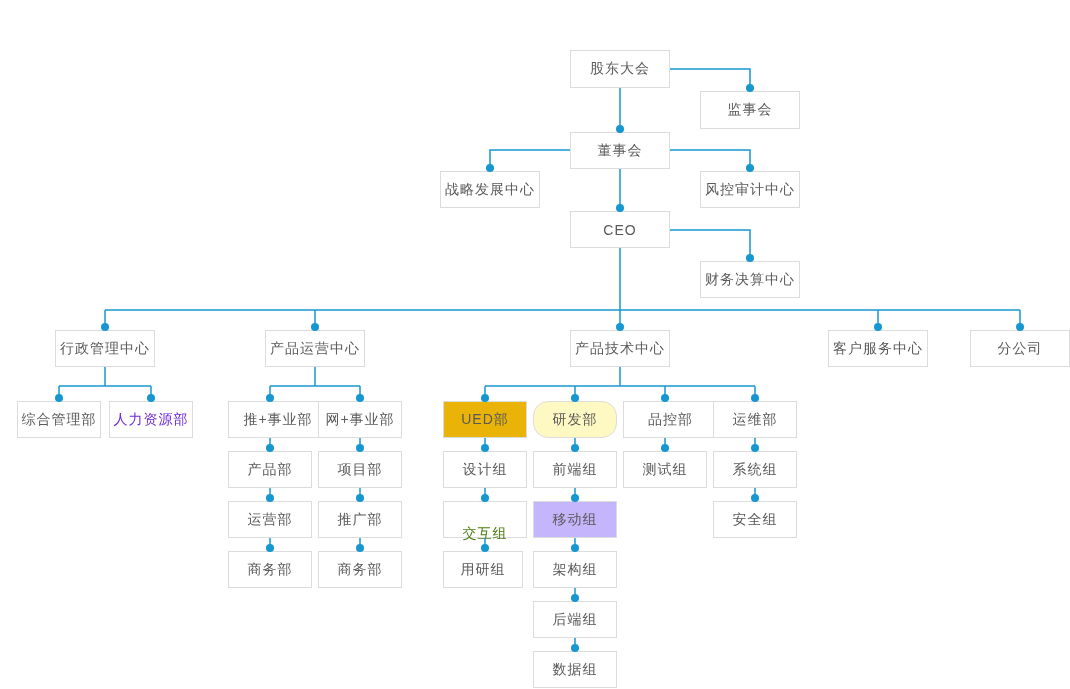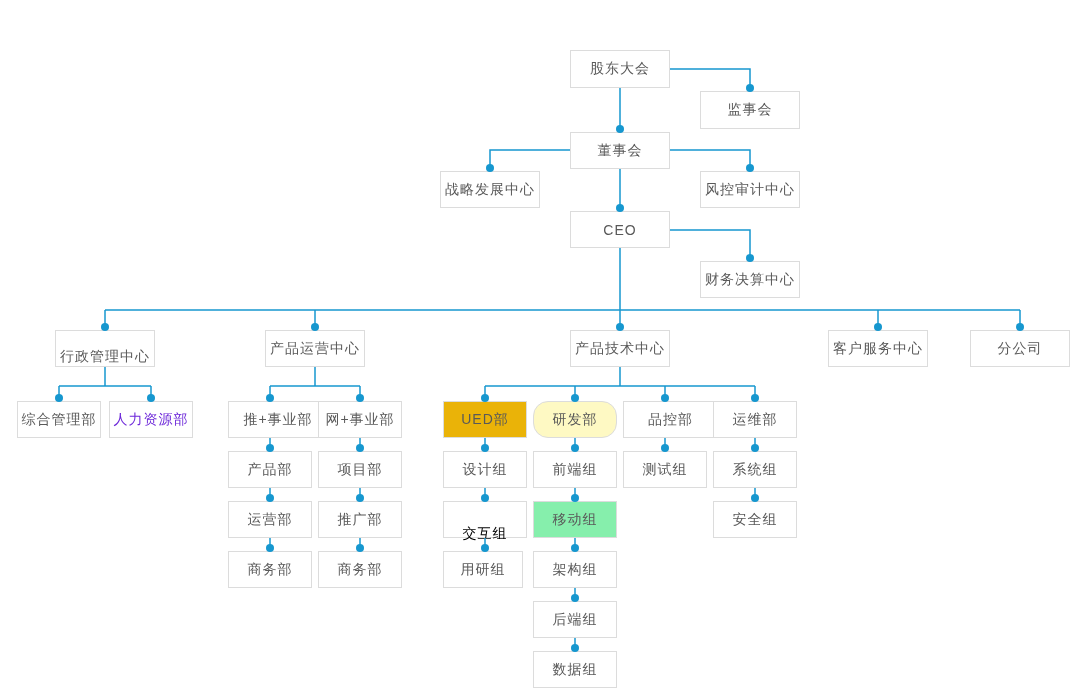--- a/index.html
+++ b/index.html
@@ -131,21 +131,21 @@
   </div>
 
   <div class="node" style="left: 570px; top: 211px; width: 100px; height: 37px; border-color: rgb(220, 220, 220); background: rgb(255, 255, 255);">
     <span class="node-label" style="color: rgb(89, 89, 89);">CEO</span>
   </div>
 
   <div class="node" style="left: 700px; top: 261px; width: 100px; height: 37px; border-color: rgb(220, 220, 220); background: rgb(255, 255, 255);">
     <span class="node-label" style="color: rgb(89, 89, 89);">财务决算中心</span>
   </div>
 
-  <div class="node" style="left: 55px; top: 330px; width: 100px; height: 37px; border-color: rgb(220, 220, 220); background: rgb(255, 255, 255); align-items: flex-end;">
+  <div class="node" style="left: 55px; top: 330px; width: 100px; height: 37px; border-color: rgb(220, 220, 220); background: rgb(255, 255, 255);">
     <span class="node-label" style="color: rgb(89, 89, 89);">行政管理中心</span>
   </div>
 
   <div class="node" style="left: 265px; top: 330px; width: 100px; height: 37px; border-color: rgb(220, 220, 220); background: rgb(255, 255, 255);">
     <span class="node-label" style="color: rgb(89, 89, 89);">产品运营中心</span>
   </div>
 
   <div class="node" style="left: 570px; top: 330px; width: 100px; height: 37px; border-color: rgb(220, 220, 220); background: rgb(255, 255, 255);">
     <span class="node-label" style="color: rgb(89, 89, 89);">产品技术中心</span>
   </div>
@@ -200,36 +200,36 @@
 
   <div class="node" style="left: 443px; top: 401px; width: 84px; height: 37px; border-color: rgb(220, 220, 220); background: #eab308;">
     <span class="node-label" style="color: rgb(89, 89, 89);">UED部</span>
   </div>
 
   <div class="node" style="left: 443px; top: 451px; width: 84px; height: 37px; border-color: rgb(220, 220, 220); background: rgb(255, 255, 255);">
     <span class="node-label" style="color: rgb(89, 89, 89);">设计组</span>
   </div>
 
   <div class="node" style="left: 443px; top: 501px; width: 84px; height: 37px; border-color: rgb(220, 220, 220); background: rgb(255, 255, 255);">
-    <span class="node-label" style="color: #000000; margin-top: 28px;">交互组</span>
+    <span class="node-label" style="color: #4d7c0f; margin-top: 28px;">交互组</span>
   </div>
 
   <div class="node" style="left: 443px; top: 551px; width: 80px; height: 37px; border-color: rgb(220, 220, 220); background: rgb(255, 255, 255);">
     <span class="node-label" style="color: rgb(89, 89, 89);">用研组</span>
   </div>
 
   <div class="node" style="left: 533px; top: 401px; width: 84px; height: 37px; border-color: rgb(220, 220, 220); background: #fef9c3; border-radius: 15px;">
     <span class="node-label" style="color: rgb(89, 89, 89);">研发部</span>
   </div>
 
   <div class="node" style="left: 533px; top: 451px; width: 84px; height: 37px; border-color: rgb(220, 220, 220); background: rgb(255, 255, 255);">
     <span class="node-label" style="color: rgb(89, 89, 89);">前端组</span>
   </div>
 
-  <div class="node" style="left: 533px; top: 501px; width: 84px; height: 37px; border-color: rgb(220, 220, 220); background: #86efac;">
+  <div class="node" style="left: 533px; top: 501px; width: 84px; height: 37px; border-color: rgb(220, 220, 220); background: #c4b5fd;">
     <span class="node-label" style="color: rgb(89, 89, 89);">移动组</span>
   </div>
 
   <div class="node" style="left: 533px; top: 551px; width: 84px; height: 37px; border-color: rgb(220, 220, 220); background: rgb(255, 255, 255);">
     <span class="node-label" style="color: rgb(89, 89, 89);">架构组</span>
   </div>
 
   <div class="node" style="left: 533px; top: 601px; width: 84px; height: 37px; border-color: rgb(220, 220, 220); background: rgb(255, 255, 255);">
     <span class="node-label" style="color: rgb(89, 89, 89);">后端组</span>
   </div>

